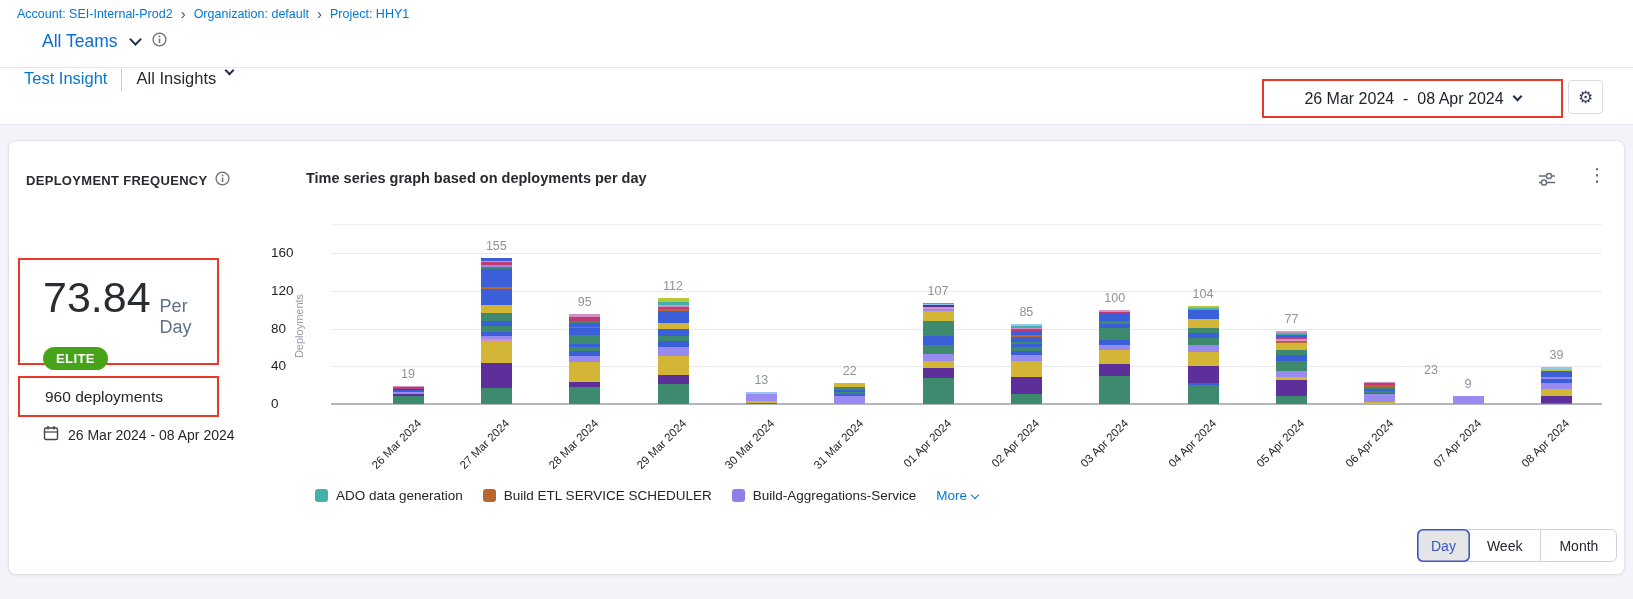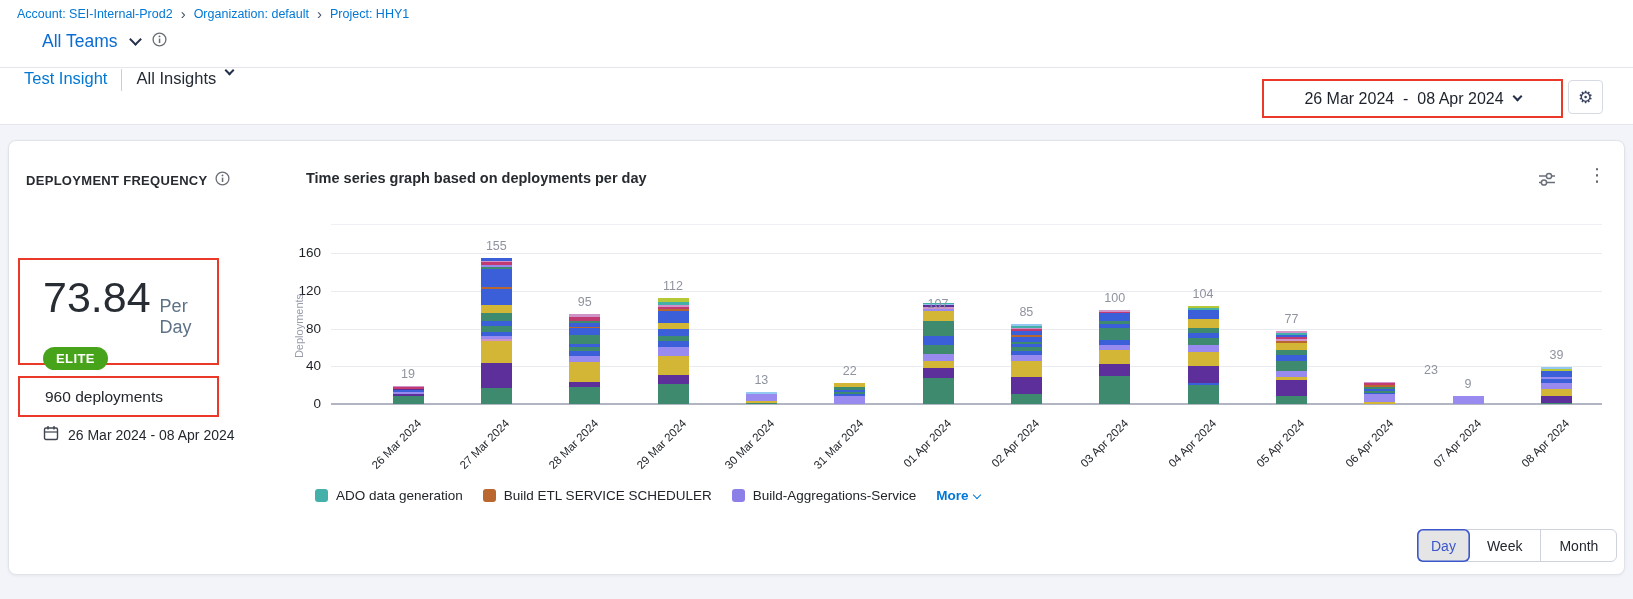--- a/index.html
+++ b/index.html
@@ -55,32 +55,32 @@
   .metric-unit { font-size:18px; color:#5e7186; margin-left:9px; }
   .elite { display:inline-block; margin-top:9px; background:var(--green); color:#fff; font-size:13px; font-weight:bold; letter-spacing:.4px; padding:4px 13px; border-radius:13px; }
   .box2 { position:absolute; left:9px; top:235px; width:201px; height:41px; display:flex; align-items:center; padding-left:25px; font-size:15.5px; color:#24282e; }
   .cal-row { position:absolute; left:34px; top:284px; display:flex; align-items:center; gap:9px; font-size:14px; color:#24282e; }
 
   
   #chart-area { position:absolute; left:0; top:0; width:1617px; height:435px; pointer-events:none; }
   #chart-area .grid { position:absolute; height:1px; background:#e9ebf0; }
   #chart-area .gridtop { position:absolute; height:1px; background:#eef0f4; }
   #chart-area .baseline { position:absolute; height:2px; background:#b2b6c2; }
-  #chart-area .ytick { position:absolute; width:50px; text-align:right; font-size:13.5px; color:#1d2025; }
+  #chart-area .ytick { position:absolute; width:50px; font-size:13.5px; color:#1d2025; }
   #chart-area .ylab { position:absolute; width:120px; text-align:center; font-size:11px; color:#989caa; transform:rotate(-90deg); }
   #chart-area .stack { position:absolute; width:31px; overflow:hidden; pointer-events:auto; cursor:pointer; }
   #chart-area .seg { width:100%; }
   #chart-area .total { position:absolute; width:60px; text-align:center; font-size:12.5px; color:#8f939e; }
   #chart-area .xlab { position:absolute; width:100px; text-align:right; font-size:11.5px; color:#22262b; transform:rotate(-45deg); transform-origin:100% 0; }
 
   
   .legend { position:absolute; left:306px; top:347px; display:flex; align-items:center; gap:20px; font-size:13.5px; color:#22262b; }
   .lg-item { display:flex; align-items:center; cursor:pointer; }
   .lg-swatch { width:13px; height:13px; border-radius:3px; margin-right:8px; }
-  .lg-more { display:flex; align-items:center; color:var(--blue); cursor:pointer;font-weight:bold; }
+  .lg-more { display:flex; align-items:center; color:var(--blue); cursor:pointer; }
 
   
   .seg-ctl { position:absolute; left:1408px; top:388px; height:33px; display:flex; background:#fff; border:1px solid #cdd2dc; border-radius:6px; }
   .seg-btn { display:flex; align-items:center; justify-content:center; padding:0 18px; font-size:14px; color:#22262e; border-left:1px solid #cdd2dc; cursor:pointer; }
   .seg-btn:first-child { border-left:none; padding:0 14px; }
   .seg-btn.active { color:var(--dayblue); position:relative; z-index:2; margin:-1px; background:#e5e5e5; border-left:none; border-radius:6px; box-shadow:inset 0 0 0 1.6px var(--dayblue); }
   .seg-btn.active + .seg-btn { border-left:none; }
 </style>
 </head>
 <body>
@@ -287,21 +287,21 @@
             <div class="seg" style="height: 2.83125px; background: rgb(153, 138, 240);"></div>
             <div class="seg" style="height: 9.4375px; background: rgb(211, 182, 54);"></div>
             <div class="seg" style="height: 15.1px; background: rgb(61, 138, 110);"></div>
             <div class="seg" style="height: 9.4375px; background: rgb(58, 95, 216);"></div>
             <div class="seg" style="height: 8.49375px; background: rgb(61, 138, 110);"></div>
             <div class="seg" style="height: 6.60625px; background: rgb(153, 138, 240);"></div>
             <div class="seg" style="height: 7.55px; background: rgb(211, 182, 54);"></div>
             <div class="seg" style="height: 10.3812px; background: rgb(92, 47, 155);"></div>
             <div class="seg" style="height: 25.4812px; background: rgb(61, 138, 110);"></div>
           </div>
-          <div class="total" style="left: 899.04px; top: 143.019px; margin-top: 13px;">107</div>
+          <div class="total" style="left: 899.04px; top: 143.019px;">107</div>
           <div class="xlab" style="left: 836.04px; top: 276px;">01 Apr 2024</div>
           <div class="stack" style="left: 1001.88px; top: 182.781px; height: 80.2188px;">
             <div class="seg" style="height: 1.8875px; background: rgb(147, 201, 240);"></div>
             <div class="seg" style="height: 1.8875px; background: rgb(69, 176, 170);"></div>
             <div class="seg" style="height: 1.8875px; background: rgb(207, 147, 200);"></div>
             <div class="seg" style="height: 1.8875px; background: rgb(193, 58, 114);"></div>
             <div class="seg" style="height: 3.775px; background: rgb(58, 95, 216);"></div>
             <div class="seg" style="height: 1.8875px; background: rgb(185, 103, 46);"></div>
             <div class="seg" style="height: 4.71875px; background: rgb(58, 95, 216);"></div>
             <div class="seg" style="height: 2.83125px; background: rgb(61, 138, 110);"></div>

